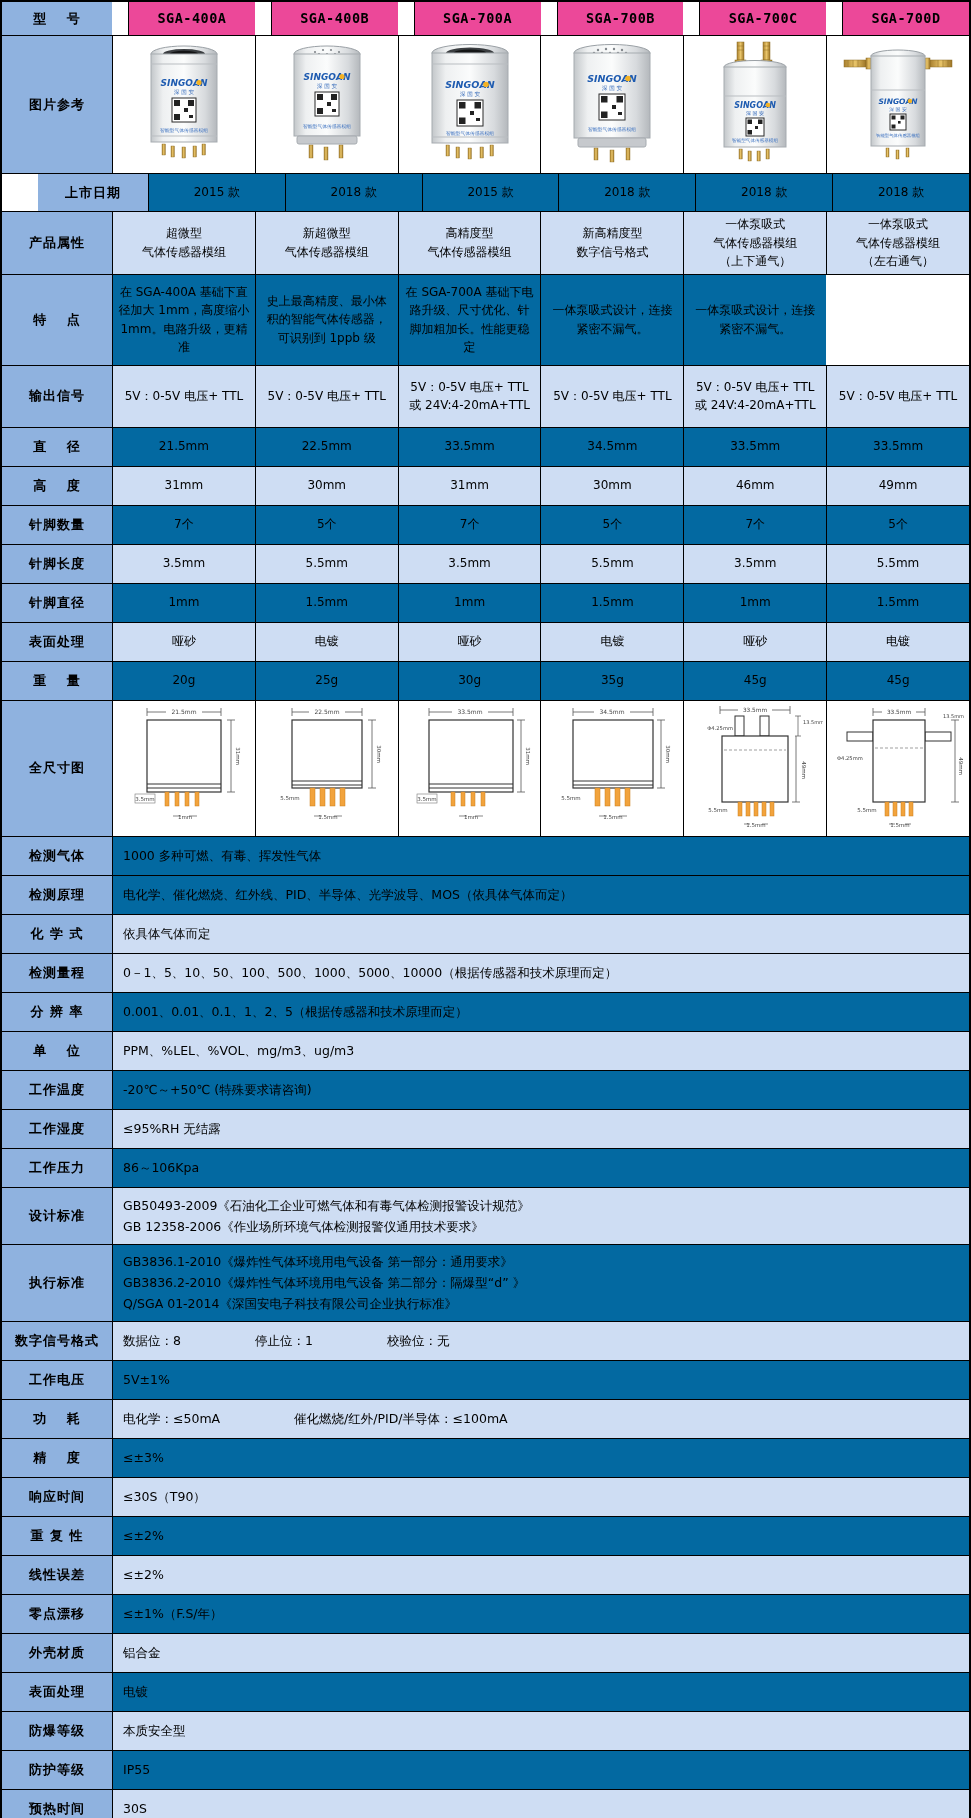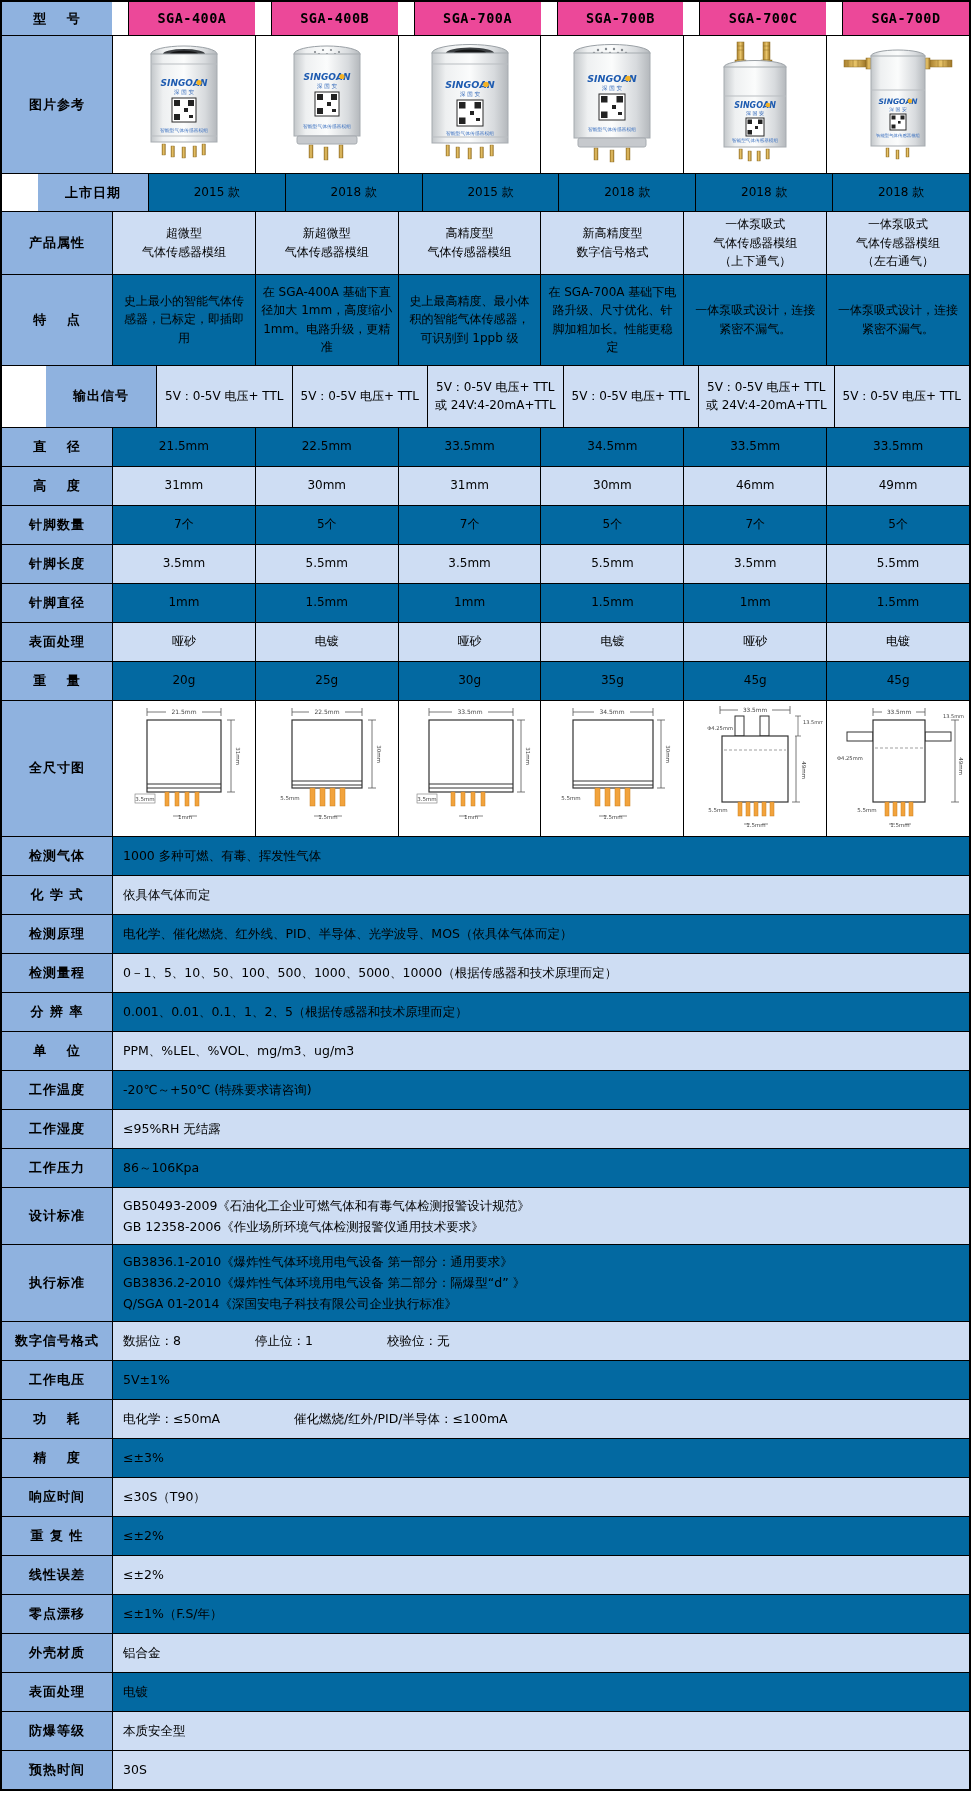--- a/index.html
+++ b/index.html
@@ -11,21 +11,21 @@
   .lbl{background:#8FB2DF;font-weight:bold;font-size:13px;display:flex;align-items:center;justify-content:center;text-align:center;padding:2px 3px;letter-spacing:1px;}
   .cell{border-left:1.5px solid #000;display:flex;align-items:center;justify-content:center;text-align:center;font-size:12px;line-height:1.55;padding:3px 5px;white-space:pre-line;}
   .bval{border-left:1.5px solid #000;display:flex;flex-direction:column;justify-content:center;align-items:flex-start;text-align:left;font-size:12.5px;line-height:1.7;padding:4px 10px;}
   .bval .seg{display:inline-block;margin-right:70px;}
   .segline{display:block;}
   .tA .cell,.tA .bval{background:#0369a1;}
   .tB .cell,.tB .bval{background:#CEDDF3;}
   .mhead .cell{background:#ec4899;font-family:"DejaVu Sans Mono","Liberation Mono",monospace;font-weight:bold;font-size:13.5px;letter-spacing:.5px;}
   .photo .cell,.diag .cell{background:#fff;padding:1px;}
   .h33{min-height:33px;gap:16px;} .h37{min-height:37px;padding-left:36px;} .h38{min-height:38px;} .h55{min-height:55px;}
-  .h56{min-height:56px;} .h61{min-height:61px;padding-left:44px;} .h76{min-height:76px;} .h90{min-height:90px;}
+  .h56{min-height:56px;} .h61{min-height:61px;} .h76{min-height:76px;} .h90{min-height:90px;}
   .h135{min-height:135px;} .h137{min-height:137px;}
   svg text{font-family:"DejaVu Sans","Liberation Sans",sans-serif;}
   .defsvg{position:absolute;width:0;height:0;}
 </style>
 </head>
 <body>
 
 <svg class="defsvg" aria-hidden="true">
   <defs>
     <linearGradient id="metalGrad" x1="0" y1="0" x2="1" y2="0">
@@ -291,21 +291,20 @@
 数字信号格式</div>
     <div class="cell">一体泵吸式
 气体传感器模组
 （上下通气）</div>
     <div class="cell">一体泵吸式
 气体传感器模组
 （左右通气）</div>
   </div>
   <div class="row tA h90">
     <div class="lbl">特　 点</div>
-    <div class="cell">史上最小的智能气体传感器，已标定，即插即用</div>
     <div class="cell">在 SGA-400A 基础下直径加大 1mm，高度缩小 1mm。电路升级，更精准</div>
     <div class="cell">史上最高精度、最小体积的智能气体传感器，可识别到 1ppb 级</div>
     <div class="cell">在 SGA-700A 基础下电路升级、尺寸优化、针脚加粗加长。性能更稳定</div>
     <div class="cell">一体泵吸式设计，连接紧密不漏气。</div>
     <div class="cell">一体泵吸式设计，连接紧密不漏气。</div>
   </div>
   <div class="row tB h61">
     <div class="lbl">输出信号</div>
     <div class="cell">5V：0-5V 电压+ TTL</div>
     <div class="cell">5V：0-5V 电压+ TTL</div>
@@ -598,30 +597,30 @@
       </svg>
     </div>
   </div>
 
   <div class="brow tA h38">
     <div class="lbl">检测气体</div>
     <div class="bval">
         <span class="segline">1000 多种可燃、有毒、挥发性气体</span>
       </div>
   </div>
+  <div class="brow tA h38">
+    <div class="lbl">检测原理</div>
+    <div class="bval">
+        <span class="segline">电化学、催化燃烧、红外线、PID、半导体、光学波导、MOS（依具体气体而定）</span>
+      </div>
+  </div>
   <div class="brow tB h38">
     <div class="lbl">化 学 式</div>
     <div class="bval">
         <span class="segline">依具体气体而定</span>
-      </div>
-  </div>
-  <div class="brow tA h38">
-    <div class="lbl">检测原理</div>
-    <div class="bval">
-        <span class="segline">电化学、催化燃烧、红外线、PID、半导体、光学波导、MOS（依具体气体而定）</span>
       </div>
   </div>
   <div class="brow tB h38">
     <div class="lbl">检测量程</div>
     <div class="bval">
         <span class="segline">0－1、5、10、50、100、500、1000、5000、10000（根据传感器和技术原理而定）</span>
       </div>
   </div>
   <div class="brow tA h38">
     <div class="lbl">分 辨 率</div>
@@ -734,20 +733,26 @@
     <div class="bval">
         <span class="segline">电镀</span>
       </div>
   </div>
   <div class="brow tB h38">
     <div class="lbl">防爆等级</div>
     <div class="bval">
         <span class="segline">本质安全型</span>
       </div>
   </div>
+  <div class="brow tA h38">
+    <div class="lbl">防护等级</div>
+    <div class="bval">
+        <span class="segline">IP55</span>
+      </div>
+  </div>
   <div class="brow tB h38">
     <div class="lbl">预热时间</div>
     <div class="bval">
         <span class="segline">30S</span>
       </div>
   </div>
 
 </div>
 
 </body></html>

